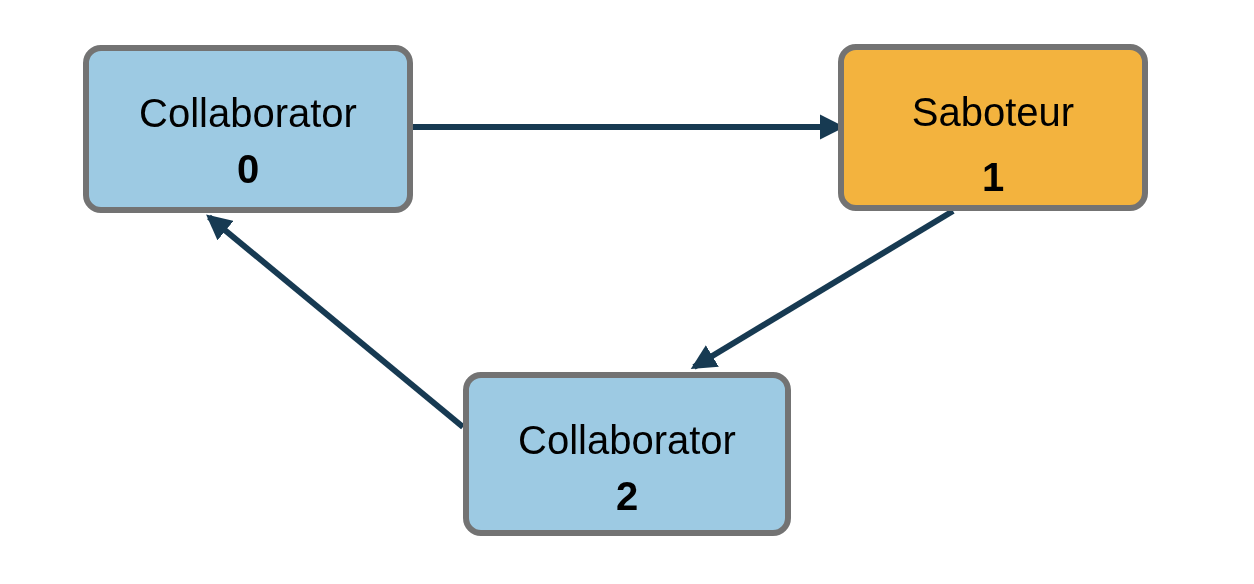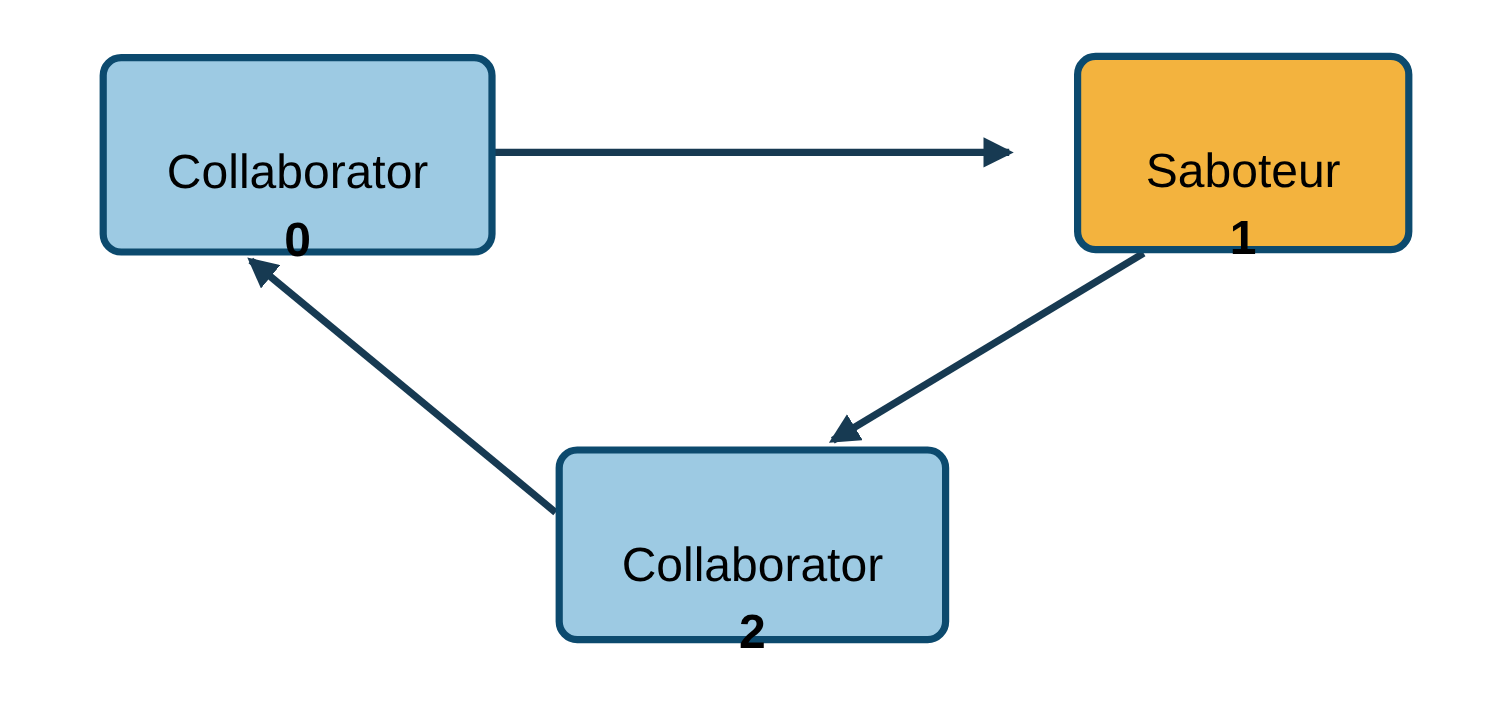--- a/index.html
+++ b/index.html
@@ -24,40 +24,40 @@
     pointer-events: none;
   }
   .edge {
     stroke: #173a52;
     stroke-width: 6;
     fill: none;
   }
   .node {
     position: absolute;
     box-sizing: border-box;
-    border: 6px solid #0c4a6e;
+    border: 6px solid #737373;
     border-radius: 18px;
     display: flex;
     flex-direction: column;
     align-items: center;
-    padding-top: 65px;
+    padding-top: 34px;
     color: #000000;
   }
   .node-label {
     font-size: 40px;
     line-height: 56px;
     white-space: nowrap;
   }
   .node-id {
     font-size: 40px;
     line-height: 56px;
     font-weight: bold;
   }
   .node-0 { left: 83px;  top: 45px;  width: 330px; height: 168px; }
-  .node-1 { left: 895px; top: 44px;  width: 282px; height: 167px; }
+  .node-1 { left: 838px; top: 44px;  width: 310px; height: 167px; justify-content: space-between; }
   .node-2 { left: 463px; top: 372px; width: 328px; height: 164px; }
 </style>
 </head>
 <body>
 
 <div class="canvas">
 
   <svg class="edges-layer" viewBox="0 0 1254 584" xmlns="http://www.w3.org/2000/svg">
     <defs>
       <marker id="arrowhead" viewBox="0 0 10 10" refX="8.5" refY="5" markerWidth="4.2" markerHeight="4.2" orient="auto">

